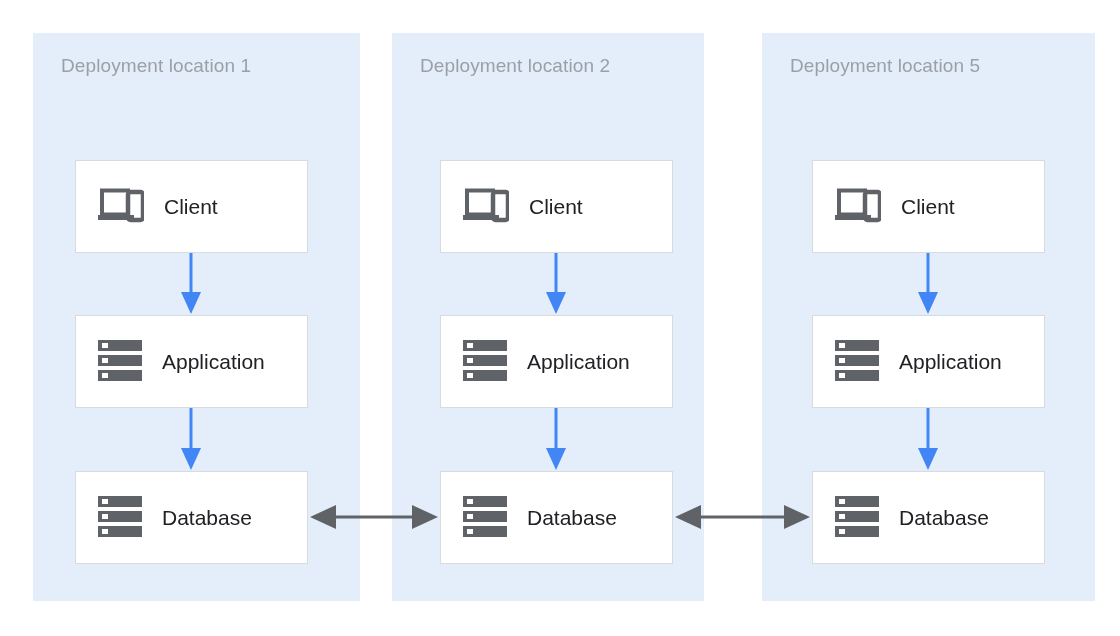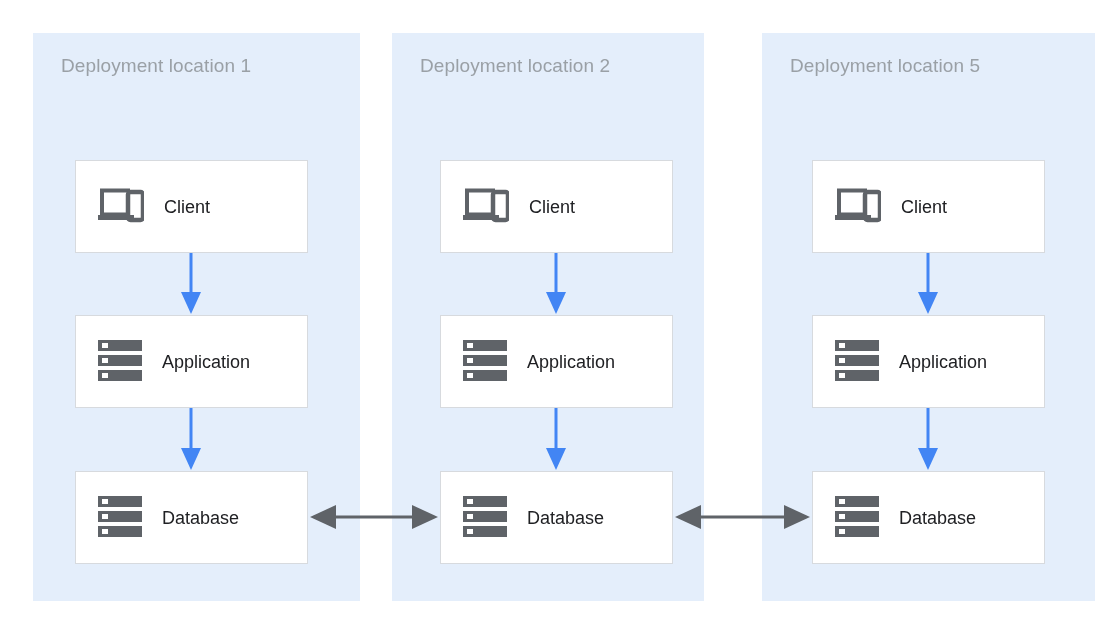--- a/index.html
+++ b/index.html
@@ -42,21 +42,21 @@
   .node {
     position: absolute;
     background: #ffffff;
     border: 1px solid #d7dade;
     box-sizing: border-box;
     display: flex;
     align-items: center;
     padding-left: 22px;
   }
   .node-label {
-    font-size: 18px;
+    font-size: 21px;
     line-height: 24px;
     color: #202124;
     white-space: nowrap;
     margin-left: 20px;
   }
 
   
   .icon {
     flex: 0 0 auto;
     display: block;

